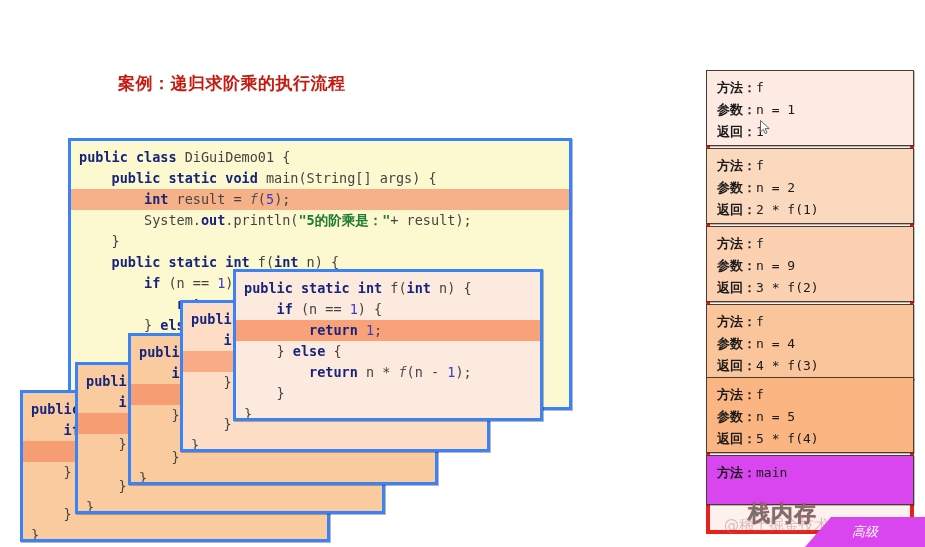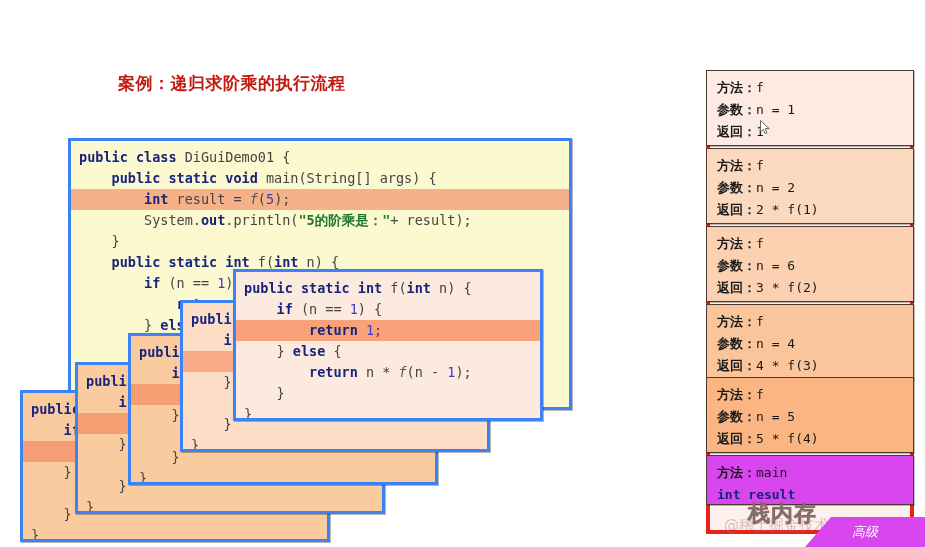--- a/index.html
+++ b/index.html
@@ -185,36 +185,35 @@
     <div class="fl"><span class="cn">参数：</span><span>n = 1</span></div>
     <div class="fl"><span class="cn">返回：</span><span>1</span></div>
   </div>
   <div class="frame" id="frame-2">
     <div class="fl"><span class="cn">方法：</span><span>f</span></div>
     <div class="fl"><span class="cn">参数：</span><span>n = 2</span></div>
     <div class="fl"><span class="cn">返回：</span><span>2 * f(1)</span></div>
   </div>
   <div class="frame" id="frame-3">
     <div class="fl"><span class="cn">方法：</span><span>f</span></div>
-    <div class="fl"><span class="cn">参数：</span><span>n = 6</span></div>
+    <div class="fl"><span class="cn">参数：</span><span>n = 9</span></div>
     <div class="fl"><span class="cn">返回：</span><span>3 * f(2)</span></div>
   </div>
   <div class="frame" id="frame-4">
     <div class="fl"><span class="cn">方法：</span><span>f</span></div>
     <div class="fl"><span class="cn">参数：</span><span>n = 4</span></div>
     <div class="fl"><span class="cn">返回：</span><span>4 * f(3)</span></div>
   </div>
   <div class="frame" id="frame-5">
     <div class="fl"><span class="cn">方法：</span><span>f</span></div>
     <div class="fl"><span class="cn">参数：</span><span>n = 5</span></div>
     <div class="fl"><span class="cn">返回：</span><span>5 * f(4)</span></div>
   </div>
   <div class="frame" id="frame-6">
     <div class="fl"><span class="cn">方法：</span><span>main</span></div>
-    <div class="fl"><span style="color:#16247c;font-weight:bold;">int result</span></div>
   </div>
 
   <svg class="cursor" viewBox="0 0 11 15">
     <path d="M0.5 0.5 L0.5 12 L3.3 9.3 L5.2 13.6 L7.0 12.8 L5.2 8.6 L9.2 8.6 Z" fill="#ffffff" stroke="#555555" stroke-width="0.9"></path>
   </svg>
 
   <div class="stack-label">栈内存</div>
   <div class="watermark">@稀土掘金技术社区</div>
   <div class="corner-banner">高级</div>
 

